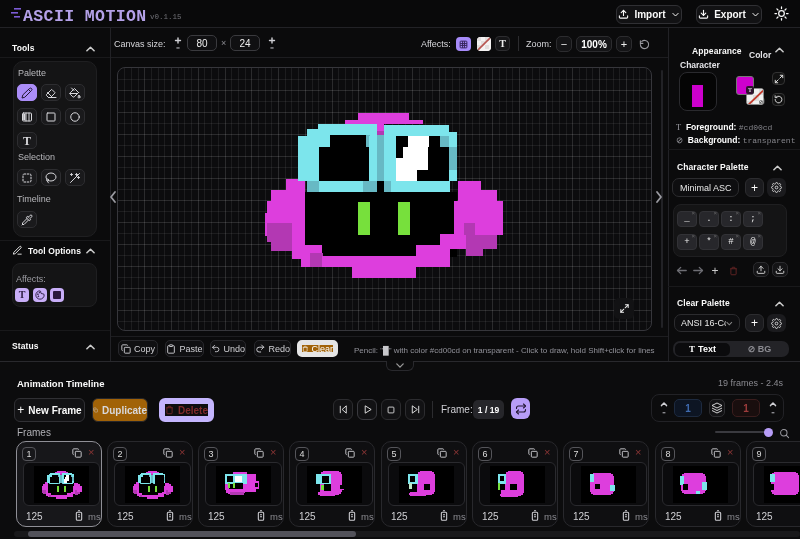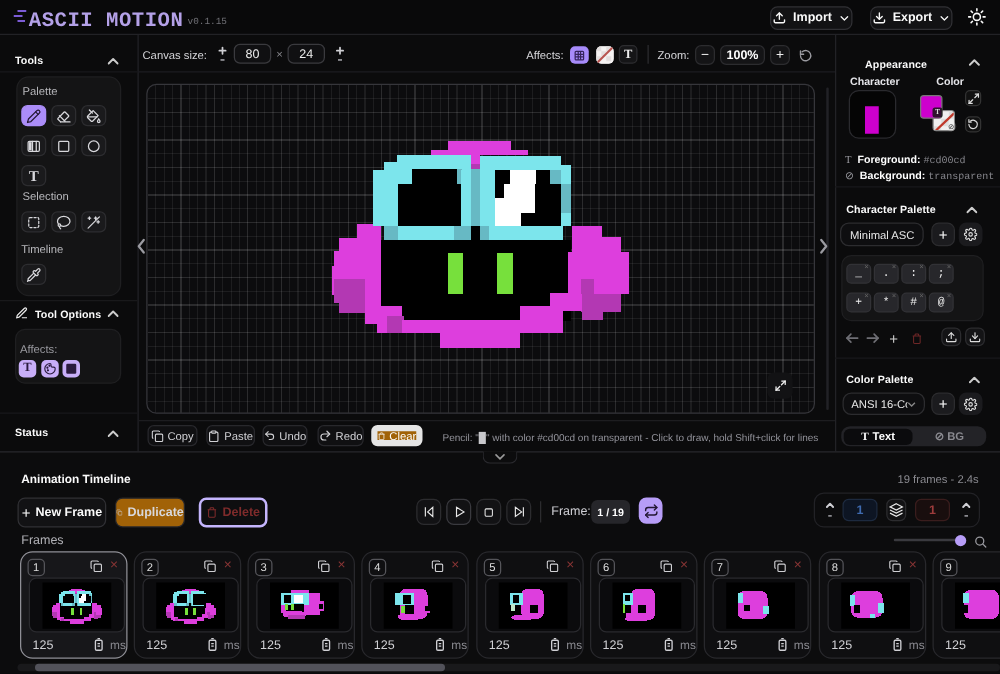--- a/index.html
+++ b/index.html
@@ -403,21 +403,21 @@
         <path d="M19 6v14a2 2 0 0 1-2 2H7a2 2 0 0 1-2-2V6"></path>
         <path d="M8 6V4a2 2 0 0 1 2-2h4a2 2 0 0 1 2 2v2"></path>
       </svg>Clear</div>
     <div class="abs" style="left:354px;top:346px;color:#92929a;font-size:8px;white-space:nowrap">Pencil: "<span style="color:#c8c8cc">█</span>" with color #cd00cd on transparent - Click to draw, hold Shift+click for lines</div>
     <div class="abs" style="left:668px;top:28px;width:132px;height:340px;border-left:1px solid #222226"></div>
     <div class="abs sechdr" style="left:692px;top:46px">Appearance</div>
     <svg class="abs" style="left:775px;top:47px" width="9" height="6" viewBox="0 0 10 6" fill="none" stroke="#ccc" stroke-width="1.7" stroke-linecap="round" stroke-linejoin="round">
       <polyline points="1,5 5,1 9,5"></polyline>
     </svg>
     <div class="abs" style="left:680px;top:60px;color:#e4e4e8;font-size:8.5px;font-weight:700">Character</div>
-    <div class="abs" style="left:749px;top:60px;color:#e4e4e8;font-size:8.5px;font-weight:700">Color</div>
+    <div class="abs" style="left:749px;top:50px;color:#e4e4e8;font-size:8.5px;font-weight:700">Color</div>
     <div class="abs" style="left:679px;top:72px;width:38px;height:39px;background:#050505;border:1px solid #2a2a2e;border-radius:8px"></div>
     <div class="abs" style="left:692px;top:85px;width:11px;height:22px;background:#cd00cd"></div>
     <div class="abs" style="left:746px;top:88px;width:18px;height:17px;background:#f0f0f0;border:1px solid #888;border-radius:3px;overflow:hidden">
       <svg width="18" height="17">
         <rect width="18" height="17" fill="#f0f0f0"></rect>
         <rect x="0" y="0" width="6" height="6" fill="#ddd"></rect>
         <rect x="12" y="0" width="6" height="6" fill="#ddd"></rect>
         <rect x="6" y="6" width="6" height="6" fill="#ddd"></rect>
         <rect x="0" y="12" width="6" height="6" fill="#ddd"></rect>
         <rect x="12" y="12" width="6" height="6" fill="#ddd"></rect>
@@ -519,21 +519,21 @@
       </svg>
     </div>
     <div class="abs flex" style="left:772px;top:262px;width:16px;height:15px;border:1px solid #2c2c2f;border-radius:5px;background:#141416">
       <svg width="10" height="10" viewBox="0 0 24 24" fill="none" stroke="#ddd" stroke-width="2.2" stroke-linecap="round" stroke-linejoin="round">
         <path d="M21 15v3a2 2 0 0 1-2 2H5a2 2 0 0 1-2-2v-3"></path>
         <polyline points="7 9 12 14 17 9"></polyline>
         <line x1="12" y1="3" x2="12" y2="14"></line>
       </svg>
     </div>
     <div class="abs" style="left:668px;top:286px;width:132px;border-top:1px solid #19191b"></div>
-    <div class="abs sechdr" style="left:677px;top:298px">Color Palette</div>
+    <div class="abs sechdr" style="left:677px;top:298px">Clear Palette</div>
     <svg class="abs" style="left:775px;top:301px" width="9" height="6" viewBox="0 0 10 6" fill="none" stroke="#ccc" stroke-width="1.7" stroke-linecap="round" stroke-linejoin="round">
       <polyline points="1,5 5,1 9,5"></polyline>
     </svg>
     <div class="abs" style="left:674px;top:314px;width:66px;height:18px;border:1px solid #2c2c2f;border-radius:7px;background:#0e0e10;display:flex;align-items:center;justify-content:space-between;padding:0 6px;font-size:9px;color:#e8e8e8;white-space:nowrap">
       <span style="overflow:hidden;max-width:48px">ANSI 16-Colo</span>
       <svg width="8" height="5" viewBox="0 0 10 6" fill="none" stroke="#888" stroke-width="1.6">
         <polyline points="1,1 5,5 9,1"></polyline>
       </svg>
     </div>
     <div class="abs flex" style="left:745px;top:314px;width:19px;height:18px;background:#1b1b1e;border:1px solid #2c2c2f;border-radius:6px;color:#fff;font-size:12px">+</div>
@@ -552,21 +552,21 @@
         <polyline points="1,1 5,5 9,1"></polyline>
       </svg>
     </div>
     <div class="abs" style="left:17px;top:378px;font-size:9.5px;font-weight:700;color:#fafafa">Animation Timeline</div>
     <div class="abs" style="left:683px;top:378px;width:100px;text-align:right;font-size:9px;color:#8a8a90">19 frames - 2.4s</div>
     <div class="abs flex" style="left:14px;top:398px;width:71px;height:24px;border:1px solid #303034;border-radius:6px;background:#121214;gap:4px;font-size:10px;font-weight:700;color:#fafafa"><span style="font-size:12px;font-weight:400">+</span>New Frame</div>
     <div class="abs flex" style="left:92px;top:398px;width:56px;height:24px;border:1px solid #26262a;border-radius:6px;background:#a16207;gap:4px;font-size:10px;font-weight:700;color:#d8d8dc"><svg width="10" height="10" viewBox="0 0 24 24" fill="none" stroke="#d0d0d4" stroke-width="2.2">
         <rect x="8" y="8" width="14" height="14" rx="2"></rect>
         <path d="M4 16c-1.1 0-2-.9-2-2V4c0-1.1.9-2 2-2h10c1.1 0 2 .9 2 2"></path>
       </svg>Duplicate</div>
-    <div class="abs flex" style="left:159px;top:398px;width:55px;height:24px;border:2px solid #c4b5fd;border-radius:6px;background:#0e0e10;gap:4px;font-size:10px;font-weight:700;color:#7f2b2b"><svg width="9" height="10" viewBox="0 0 24 24" fill="none" stroke="#7f2b2b" stroke-width="2.2">
+    <div class="abs flex" style="left:159px;top:398px;width:55px;height:24px;border:6px solid #c4b5fd;border-radius:6px;background:#0e0e10;gap:4px;font-size:10px;font-weight:700;color:#7f2b2b"><svg width="9" height="10" viewBox="0 0 24 24" fill="none" stroke="#7f2b2b" stroke-width="2.2">
         <path d="M3 6h18"></path>
         <path d="M19 6v14a2 2 0 0 1-2 2H7a2 2 0 0 1-2-2V6"></path>
         <path d="M8 6V4a2 2 0 0 1 2-2h4a2 2 0 0 1 2 2v2"></path>
       </svg>Delete</div>
     <div class="abs flex" style="left:333px;top:399px;width:20px;height:21px;border:1px solid #2c2c2f;border-radius:6px;background:#121214">
       <svg width="11" height="11" viewBox="0 0 24 24" fill="none" stroke="#e8e8e8" stroke-width="2">
         <path d="M18 20 9 12l9-8v16Z"></path>
         <line x1="5" y1="4" x2="5" y2="20"></line>
       </svg>
     </div>

